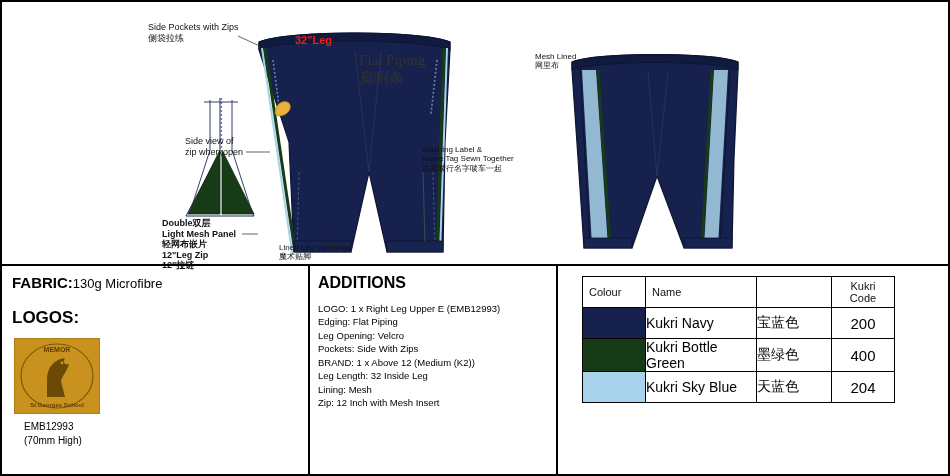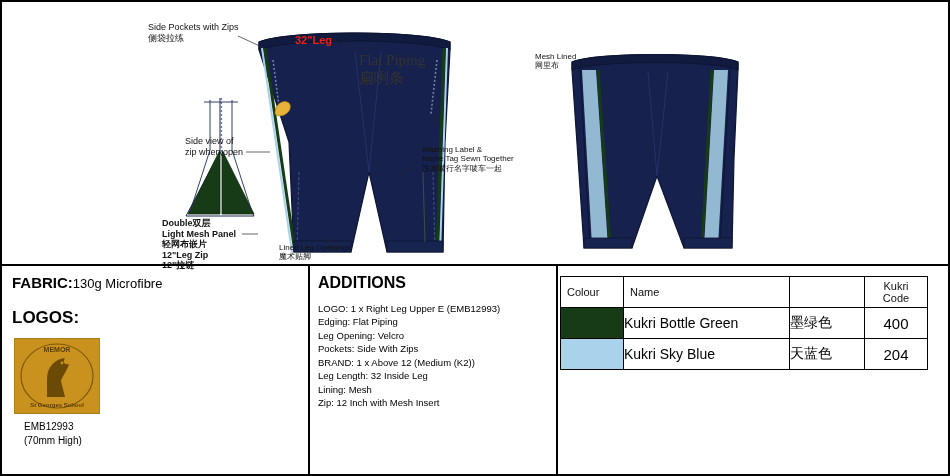--- a/index.html
+++ b/index.html
@@ -28,21 +28,21 @@
   .fabric-line{position:absolute;left:10px;top:8px;font-size:15px;font-weight:bold;}
   .fabric-line span.val{font-weight:normal;font-size:13px;}
   .logos-title{position:absolute;left:10px;top:42px;font-size:17px;font-weight:bold;}
   .logo-box{position:absolute;left:12px;top:72px;width:84px;height:74px;background:#c9921f;border:1px solid #b07f14;}
   .logo-cap{position:absolute;left:22px;top:154px;font-size:10px;line-height:1.35;}
 
   .additions-title{position:absolute;left:8px;top:8px;font-size:16px;font-weight:bold;}
   .additions-list{position:absolute;left:8px;top:36px;font-size:9.5px;line-height:1.42;}
 
   
-  table.ctab{position:absolute;left:2px;top:10px;width:368px;border-collapse:collapse;font-size:11px;padding-left:44px;}
+  table.ctab{position:absolute;left:24px;top:10px;width:313px;border-collapse:collapse;font-size:11px;padding-left:44px;}
   table.ctab th{font-weight:normal;text-align:left;font-size:11px;padding:3px 6px;border:1px solid #000;color:#111;}
   table.ctab td{border:1px solid #000;padding:0;height:30px;}
   td.swatch{width:62px;}
   td.nm{font-size:14px;padding-left:8px;}
   td.cn{font-size:14px;padding-left:8px;width:74px;font-family:"DejaVu Sans",sans-serif;}
   td.code{font-size:15px;text-align:center;width:62px;}
   .sw{width:100%;height:100%;}
 </style>
 </head>
 <body>
@@ -201,20 +201,28 @@
           <tr>
             <th>Colour</th>
             <th>Name</th>
             <th></th>
             <th style="text-align:center">Kukri Code</th>
           </tr>
         </thead>
         <tbody>
           <tr>
             <td class="swatch">
+                <div class="sw" style="background:#16214d"></div>
+              </td>
+            <td class="nm">Kukri Navy</td>
+            <td class="cn">宝蓝色</td>
+            <td class="code">200</td>
+          </tr>
+          <tr>
+            <td class="swatch">
                 <div class="sw" style="background:#173b17"></div>
               </td>
             <td class="nm">Kukri Bottle Green</td>
             <td class="cn">墨绿色</td>
             <td class="code">400</td>
           </tr>
           <tr>
             <td class="swatch">
                 <div class="sw" style="background:#a9d3ea"></div>
               </td>

